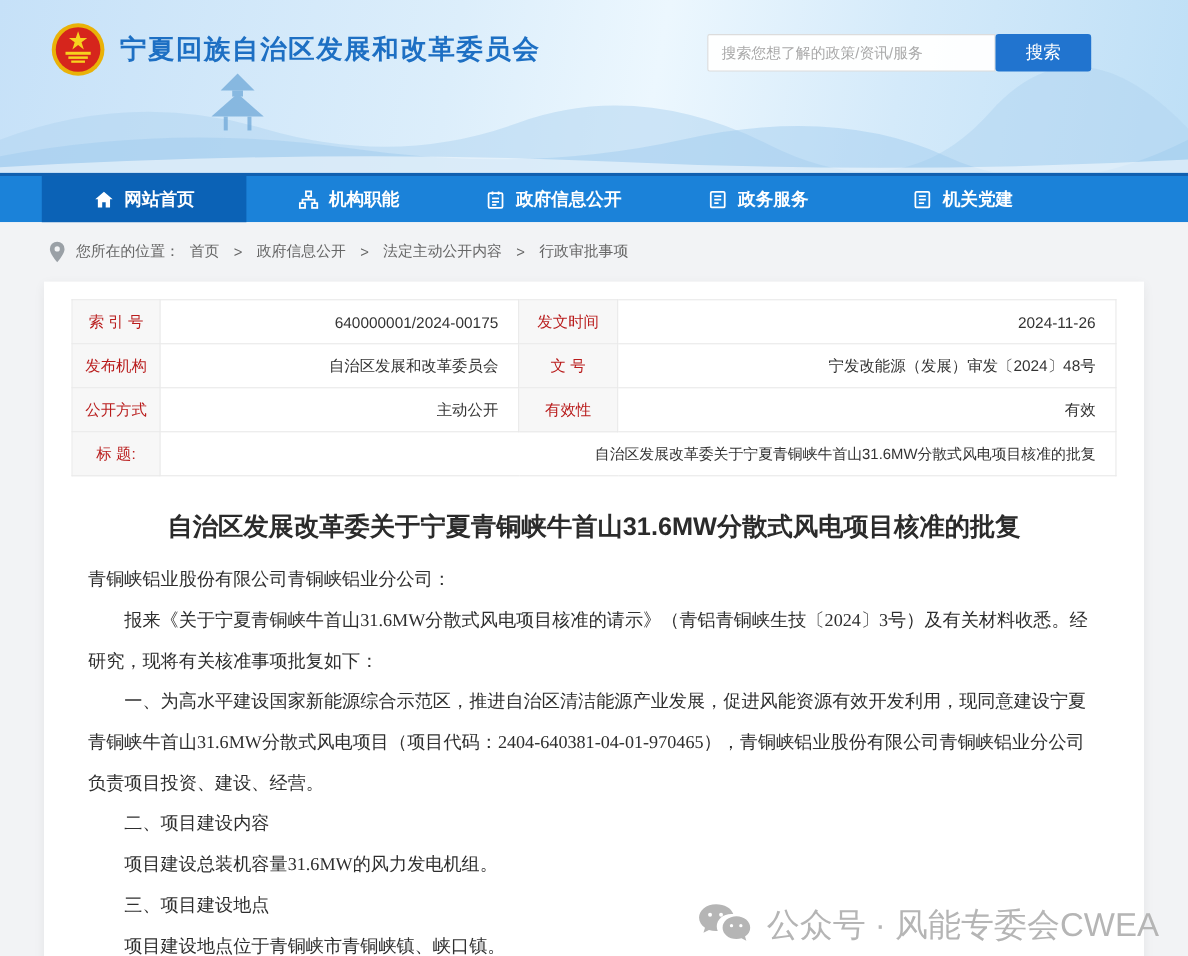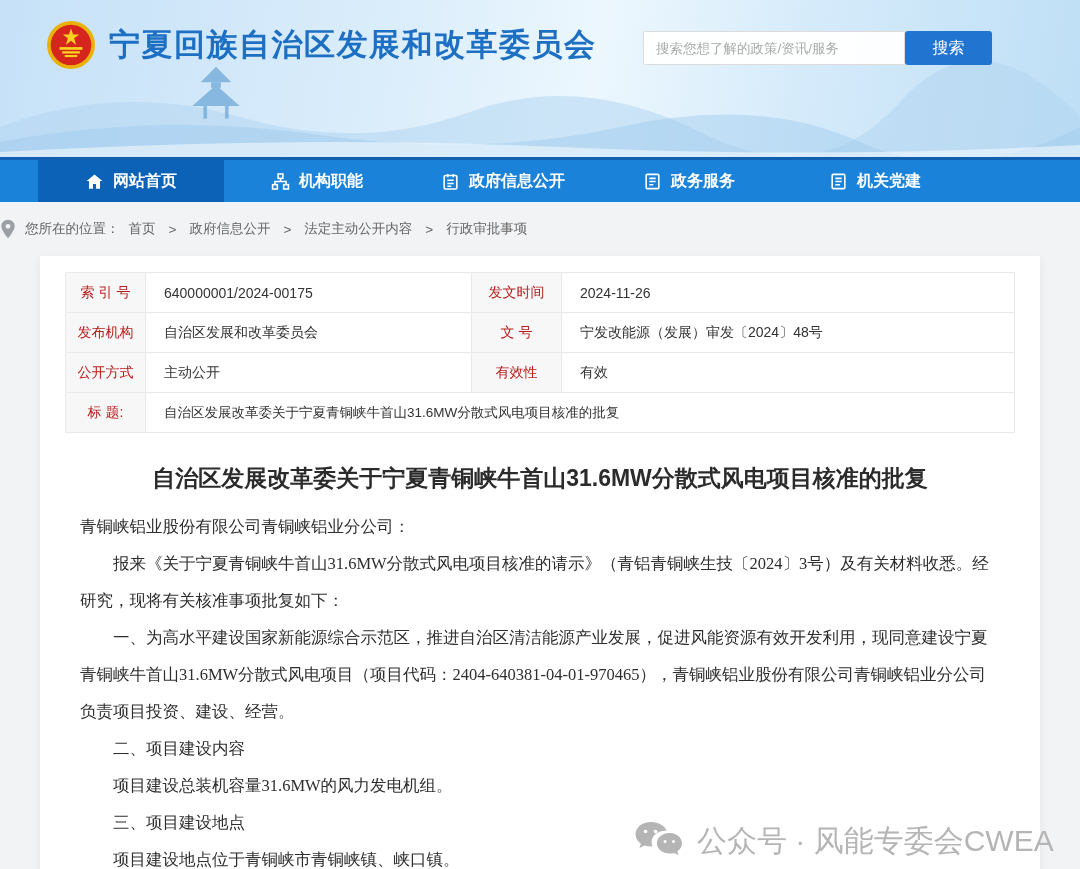--- a/index.html
+++ b/index.html
@@ -7,52 +7,52 @@
               font-family:"Liberation Sans", sans-serif; }
 
   
   .banner { position:relative; height:157px; overflow:hidden;
     background:linear-gradient(100deg,#c6e1f8 0%,#dcEEfb 38%,#ecf7fe 55%,#d4eafa 75%,#bedff6 100%);
   }
   .banner-decor { position:absolute; left:0; bottom:0; width:100%; height:100px; }
   .pagoda { position:absolute; left:188px; top:62px; width:56px; height:60px; opacity:.75; }
   .brand { position:absolute; left:46px; top:20px; display:flex; align-items:center; gap:13px; }
   .emblem { width:50px; height:50px; }
-  .site-title { font-size:31px; font-weight:bold; color:#1d6fc3; letter-spacing:1.5px; }
+  .site-title { font-size:24px; font-weight:bold; color:#1d6fc3; letter-spacing:1.5px; }
 
   .search-wrap { position:absolute; right:88px; top:31px; display:flex; }
   .search-input { width:262px; height:34px; border:1px solid #dcdcdc; background:rgba(255,255,255,.96);
     font-size:13.5px; padding:16px 12px; color:#555; outline:none; border-radius:2px 0 0 2px; }
   .search-input::placeholder { color:#a9a9a9; }
   .search-btn { width:87px; height:34px; border:none; background:#2174cf; color:#fff;
     font-size:16px; border-radius:3px; cursor:pointer; font-family:inherit; }
 
   
   .nav { height:45px; background:#1b82d9; border-top:3px solid #1160b0;
          display:flex; padding-left:38px; }
   .nav-item { width:186px; display:flex; align-items:center; justify-content:center; gap:9px;
     color:#fff; font-size:16px; font-weight:bold; cursor:pointer; }
   .nav-item.active { background:#0b62b6; }
   .nav-item svg { width:19px; height:19px; }
 
   
-  .breadcrumb { height:54px; display:flex; align-items:center; gap:9px;
+  .breadcrumb { height:54px; display:flex; align-items:center; padding-left:44px; gap:9px;
     color:#666; font-size:13.5px; background:#f2f3f5; }
   .breadcrumb .pin { width:16px; height:20px; }
   .crumb-sep { margin:0 4px; color:#666; }
   .crumb-link { cursor:pointer; }
 
   
   .card { margin:0 40px; background:#fff; box-shadow:0 2px 10px rgba(0,0,0,.06);
           padding:16px 25px 60px; min-height:620px; position:relative; }
 
   table.meta { width:100%; border-collapse:collapse; table-layout:fixed; font-size:14px; }
   table.meta td { border:1px solid #e9e9e9; height:40px; }
   td.lbl { background:#f7f7f7; color:#b91c1c; text-align:center; }
-  td.val { color:#333; padding:4px 18px; text-align:left; }
+  td.val { color:#333; padding:4px 18px; text-align:right; }
   col.c1 { width:80px; } col.c2 { width:326px; } col.c3 { width:90px; }
   .title-row .val { font-size:13.5px; }
 
   .doc-title { margin:30px 10px 6px; text-align:center; font-size:23px; font-weight:bold;
     color:#2b2b2b; }
   .doc-body { margin-top:14px; padding:0 15px; font-family:"Liberation Serif", serif;
     font-size:16.5px; color:#2e2e2e; line-height:37px; }
   .doc-body p { margin:0; }
   .doc-body p.indent { text-indent:2em; }
 

